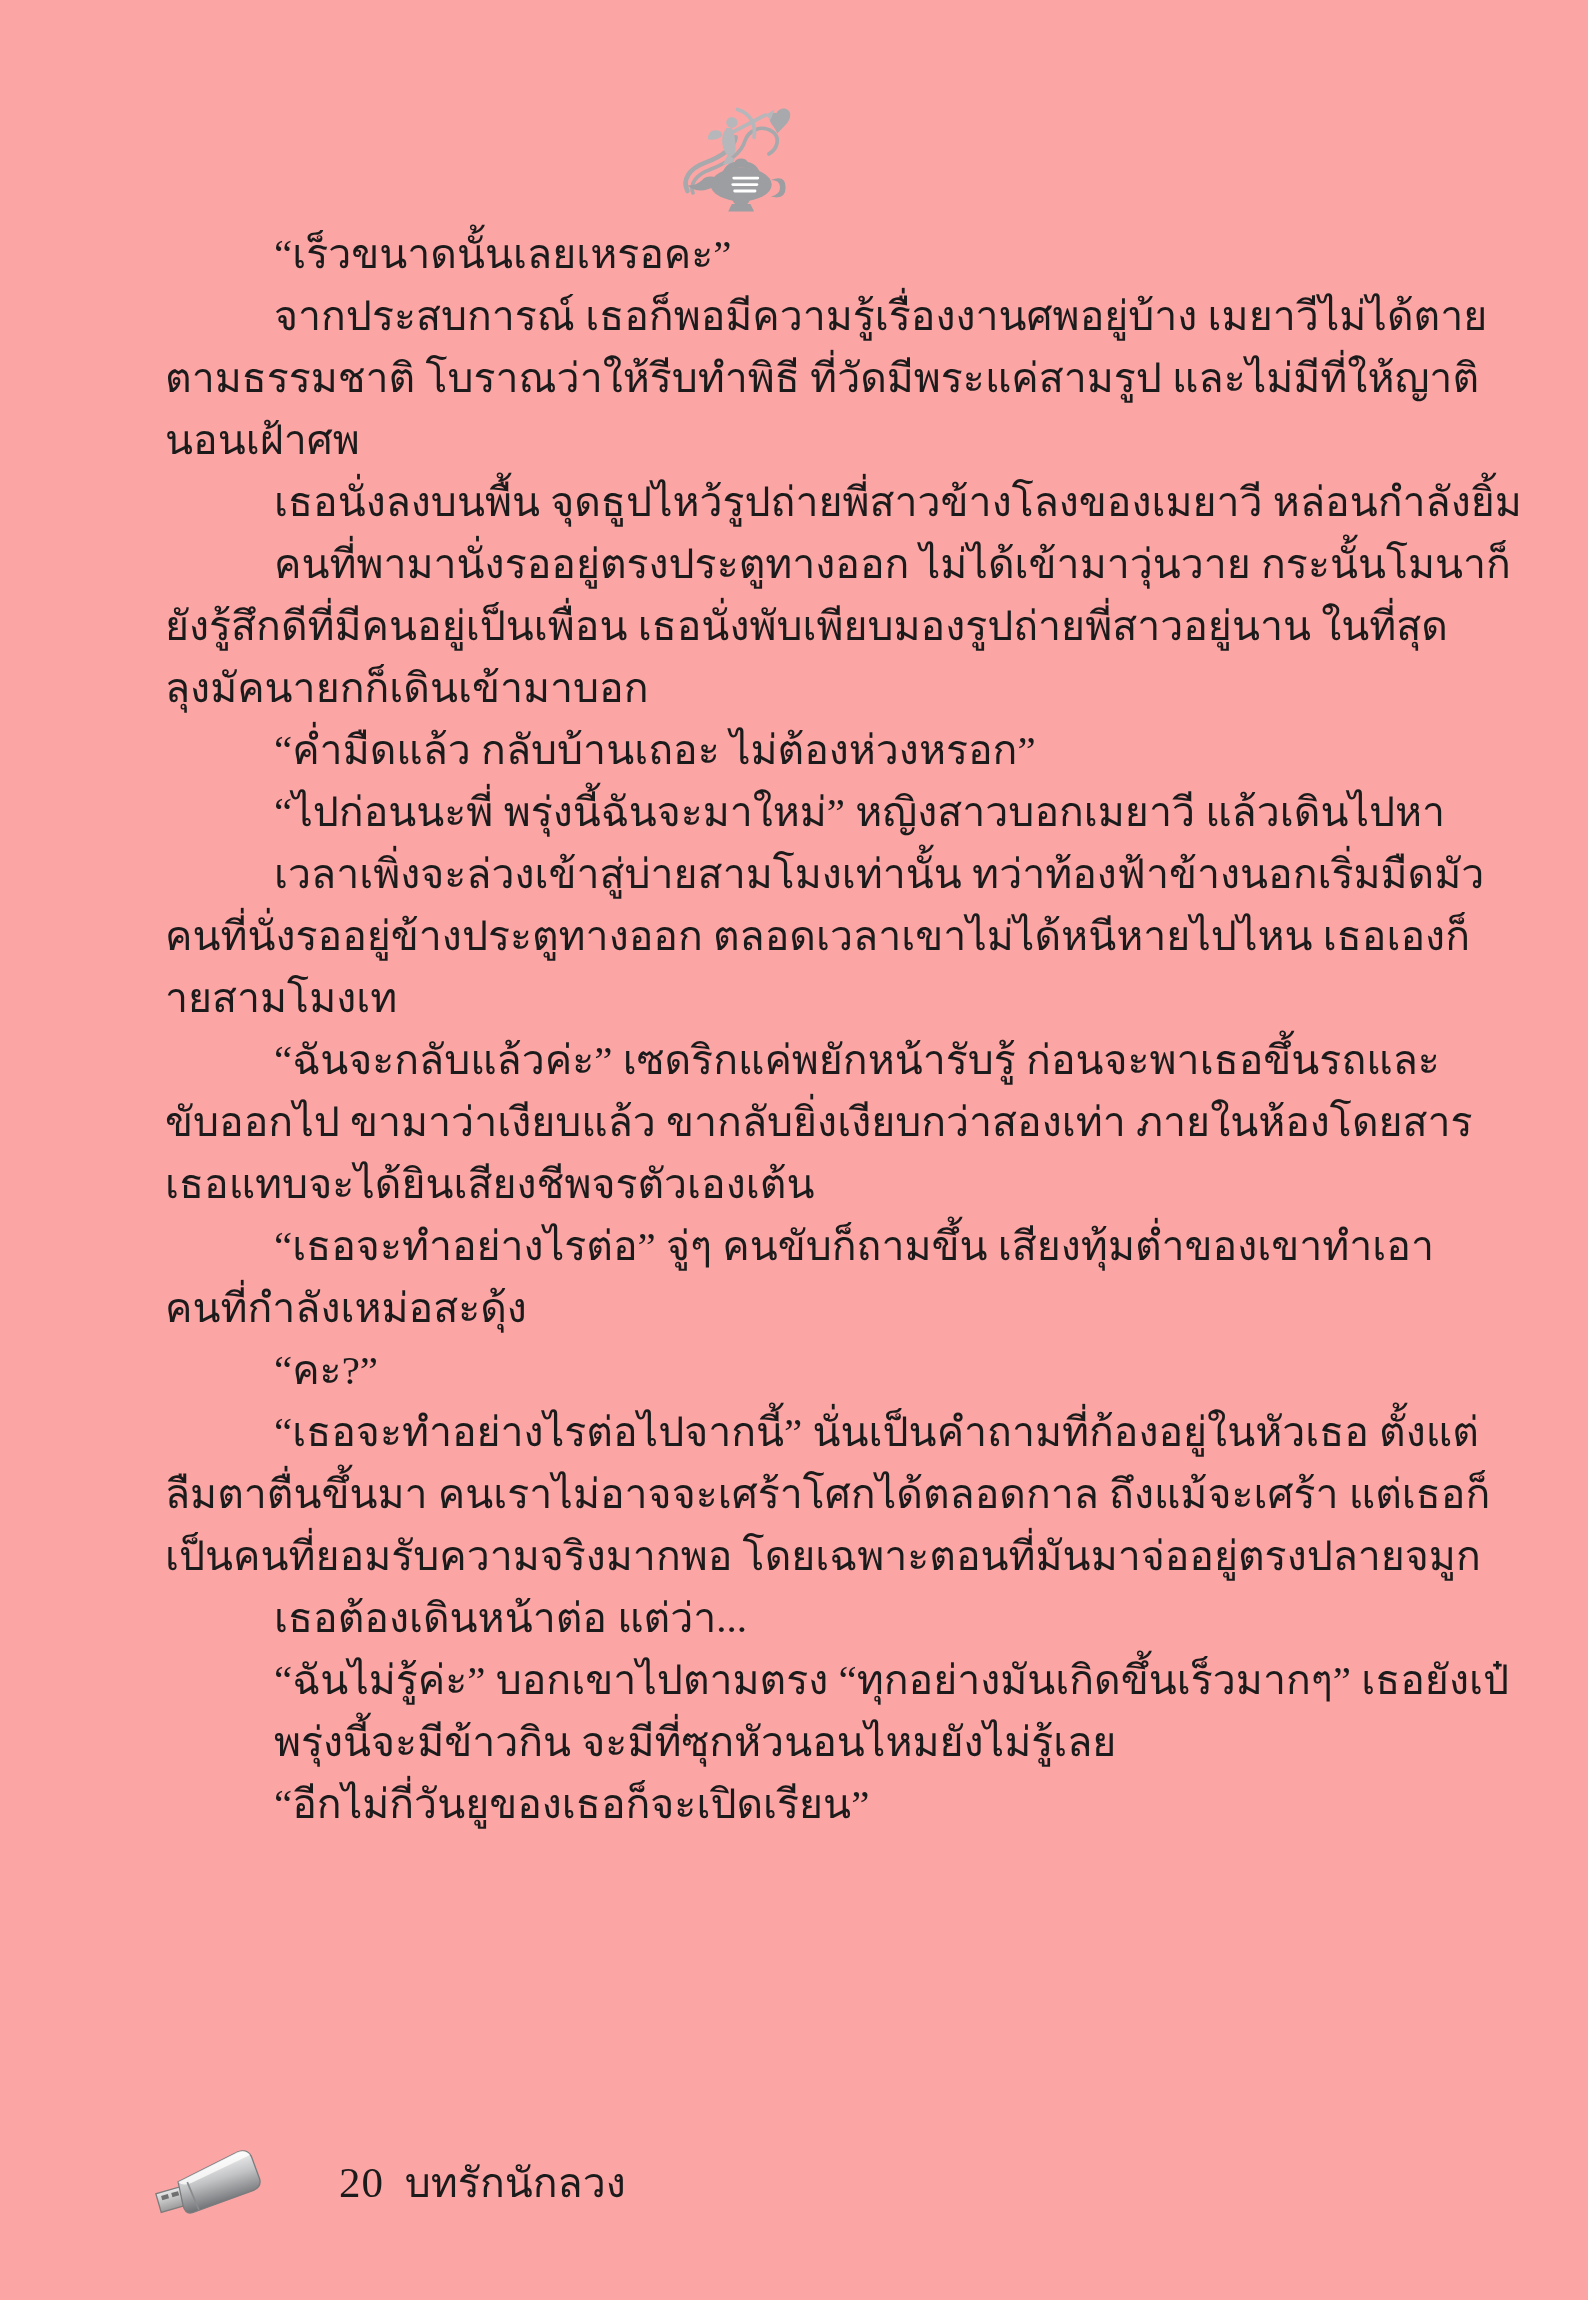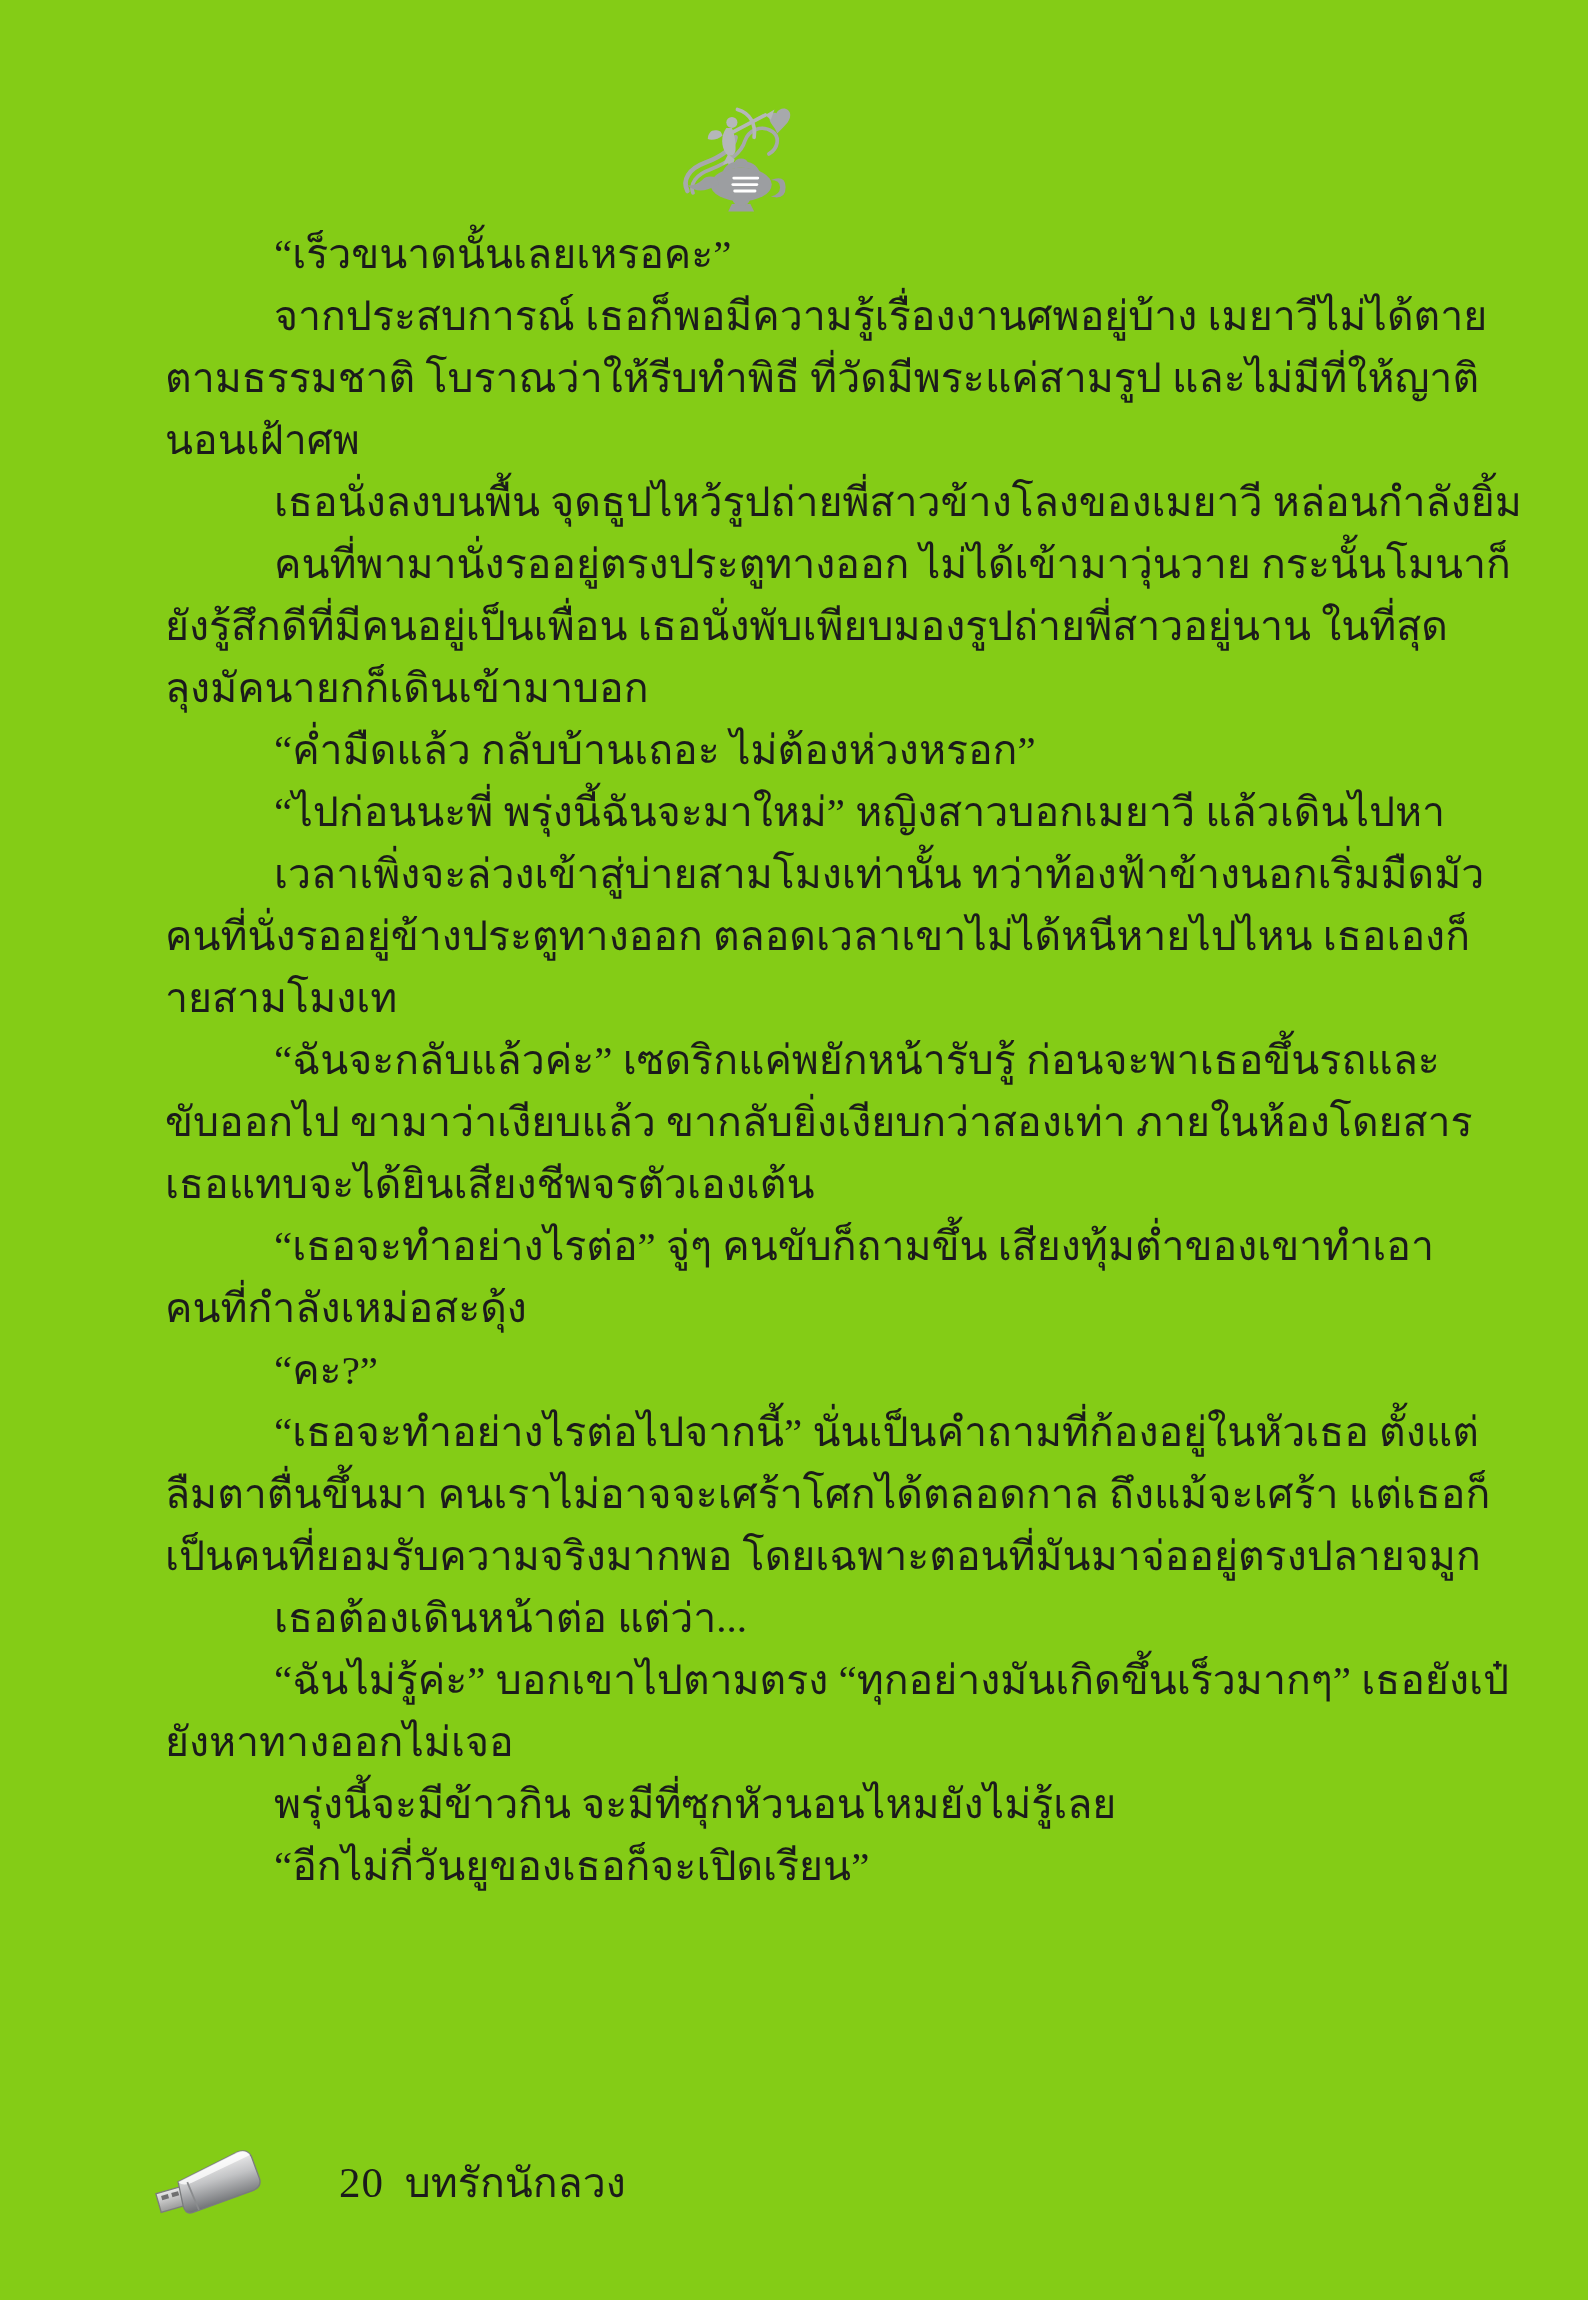--- a/index.html
+++ b/index.html
@@ -1,19 +1,19 @@
 <!DOCTYPE html>
 <html lang="th" style="font-size:15px"><head>
 <meta charset="utf-8">
 <style>
   html,body{margin:0;padding:0;background:#e8e8e8;}
   .page{
     position:relative;
     width:1589px;height:2300px;
-    background:#84cc16;
+    background:#fca5a5;
     overflow:hidden;
     font-family:"Liberation Serif","DejaVu Serif",serif;
     color:#1b1b1b;
   }
   
   .ornament{position:absolute;left:680px;top:100px;width:126px;height:119px;}
   
   .text-block{
     position:absolute;left:165px;top:223px;width:1167px;
     font-size:41px;line-height:62px;
@@ -84,21 +84,20 @@
     <div class="ln">ขับออกไป ขามาว่าเงียบแล้ว ขากลับยิ่งเงียบกว่าสองเท่า ภายในห้องโดยสาร</div>
     <div class="ln">เธอแทบจะได้ยินเสียงชีพจรตัวเองเต้น</div>
     <div class="ln ind">“เธอจะทำอย่างไรต่อ” จู่ๆ คนขับก็ถามขึ้น เสียงทุ้มต่ำของเขาทำเอา</div>
     <div class="ln">คนที่กำลังเหม่อสะดุ้ง</div>
     <div class="ln ind">“คะ?”</div>
     <div class="ln ind">“เธอจะทำอย่างไรต่อไปจากนี้” นั่นเป็นคำถามที่ก้องอยู่ในหัวเธอ ตั้งแต่</div>
     <div class="ln">ลืมตาตื่นขึ้นมา คนเราไม่อาจจะเศร้าโศกได้ตลอดกาล ถึงแม้จะเศร้า แต่เธอก็</div>
     <div class="ln">เป็นคนที่ยอมรับความจริงมากพอ โดยเฉพาะตอนที่มันมาจ่ออยู่ตรงปลายจมูก</div>
     <div class="ln ind">เธอต้องเดินหน้าต่อ แต่ว่า...</div>
     <div class="ln ind">“ฉันไม่รู้ค่ะ” บอกเขาไปตามตรง “ทุกอย่างมันเกิดขึ้นเร็วมากๆ” เธอยังเป๋</div>
-    <div class="ln">ยังหาทางออกไม่เจอ</div>
     <div class="ln ind">พรุ่งนี้จะมีข้าวกิน จะมีที่ซุกหัวนอนไหมยังไม่รู้เลย</div>
     <div class="ln ind">“อีกไม่กี่วันยูของเธอก็จะเปิดเรียน”</div>
   </div>
 
   <div class="footer">
     <svg class="usb-icon" viewBox="0 0 140 100" aria-hidden="true">
       <defs>
         <linearGradient id="usbBody" x1="0" y1="0" x2="0" y2="1">
           <stop offset="0" stop-color="#f2f2f2"></stop>
           <stop offset="0.45" stop-color="#c2c3c5"></stop>

